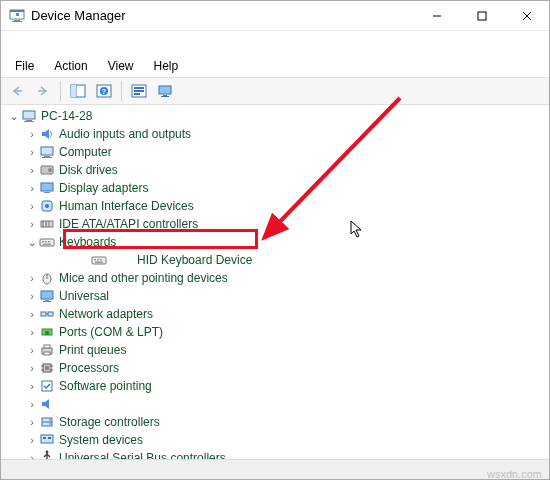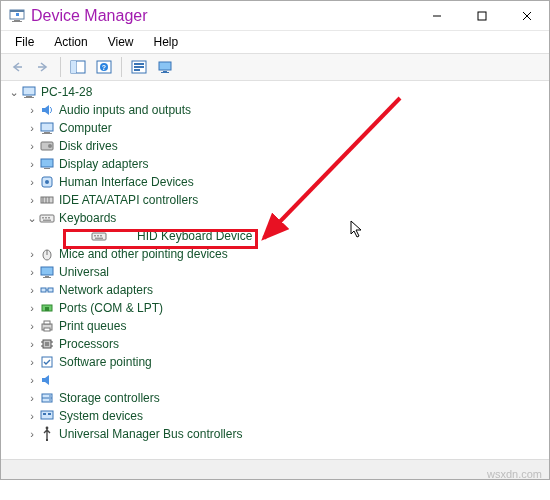--- a/index.html
+++ b/index.html
@@ -23,36 +23,37 @@
   }
   .titlebar {
     height: 30px;
     display: flex;
     align-items: center;
     padding: 0 0 0 8px;
     background: #fff;
     border-bottom: 1px solid #e8e8e8;
   }
   .titlebar .app-icon { width: 16px; height: 16px; margin-right: 6px; display:flex; }
-  .titlebar .title { flex: 1; color: #a21caf; font-size: 16px; }
+  .titlebar .title { flex: 1; color: #000000; font-size: 13px; }
   .win-controls { display: flex; height: 100%; }
   .win-btn {
     width: 45px; height: 100%;
     display: flex; align-items: center; justify-content: center;
     font-family: "Segoe UI Symbol", sans-serif;
     font-size: 10px;
     color: #222;
   }
   .menubar {
     height: 22px;
     display: flex;
     align-items: center;
     padding: 0 4px;
     gap: 0;
     background: #fff;
+    margin-top: 24px;
   }
   .menubar .menu-item { padding: 2px 10px; color: #000; }
   .toolbar {
     height: 28px;
     border-top: 1px solid #e0e0e0;
     border-bottom: 1px solid #e0e0e0;
     background: #f7f7f7;
     display: flex;
     align-items: center;
     padding: 0 4px;
@@ -405,21 +406,21 @@
         </div>
         <div class="node indent1">
           <span class="expander">›</span>
           <span class="dev-icon">
             <svg width="16" height="16">
               <path d="M8 2v12M8 4l-3 3M8 4l3 3" fill="none" stroke="#444" stroke-width="1.4"></path>
               <circle cx="8" cy="2" r="1.4" fill="#444"></circle>
               <rect x="7" y="13" width="2" height="2" fill="#444"></rect>
             </svg>
           </span>
-          <span class="label">Universal Manager Bus controllers</span>
+          <span class="label">Universal Serial Bus controllers</span>
         </div>
       </div>
   </div>
 
   <div class="statusbar"></div>
 </div>
 
 <div class="callout-box" style="left:63px; top:229px; width:195px; height:20px;"></div>
 
 <svg class="arrow-svg" style="left:250px; top:90px;" width="160" height="160">

